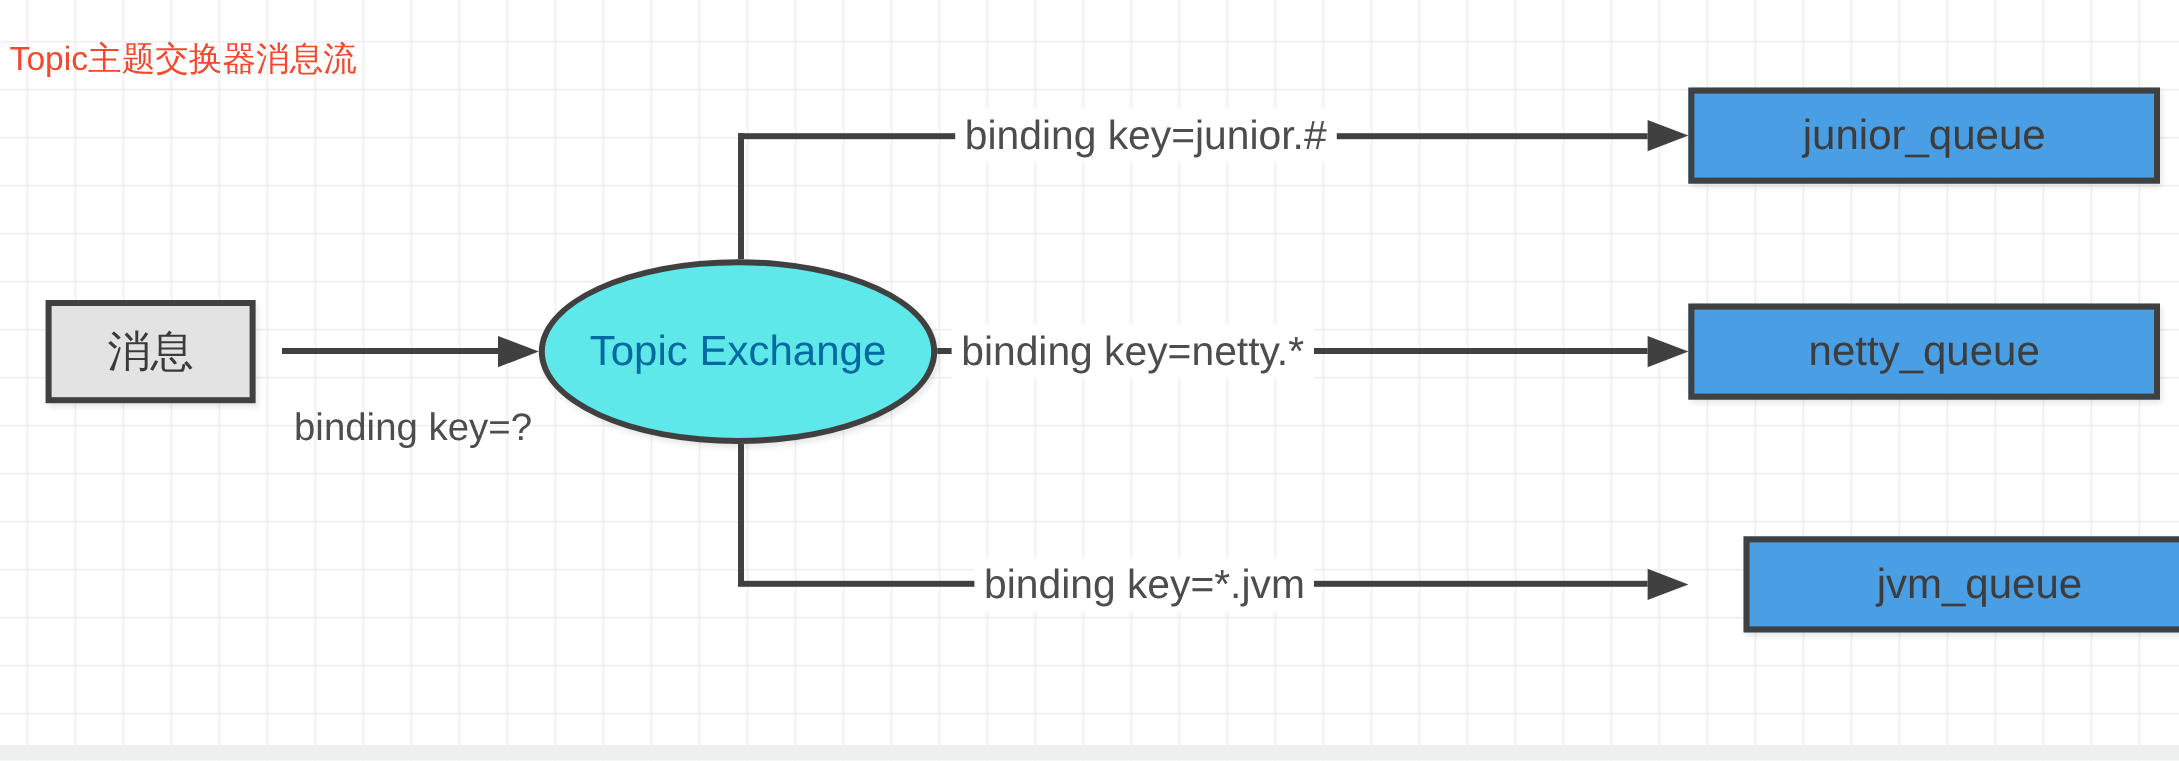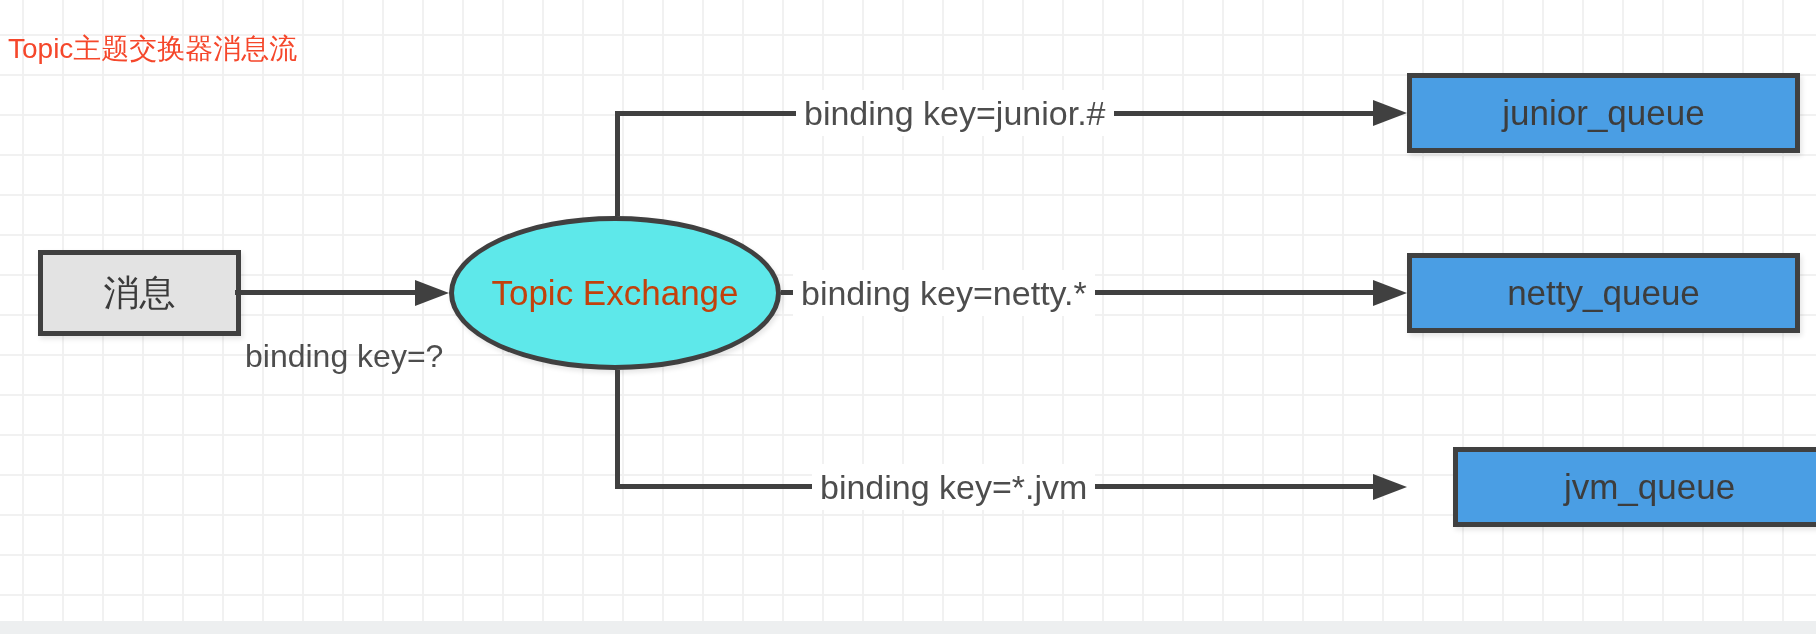--- a/index.html
+++ b/index.html
@@ -23,29 +23,29 @@
     color:#f5472b;
     white-space:nowrap;
   }
   .shape{
     box-sizing:border-box;
     border:5px solid #404040;
     display:flex;align-items:center;justify-content:center;
     box-shadow:2px 3px 5px rgba(0,0,0,0.10);
   }
   .msg-box{
-    left:38px;top:250px;width:203px;height:86px;
+    left:38px;top:250px;width:175px;height:86px;
     background:#e3e3e3;
     font-size:36px;color:#3b3b3b;
   }
   .exchange{
     left:449px;top:216px;width:332px;height:154px;
     background:#5ee8ea;
     border-radius:50%;
-    font-size:35px;color:#c2410c;
+    font-size:35px;color:#0369a1;
   }
   .queue{
     left:1407px;width:393px;height:80px;
     background:#4a9ee4;
     font-size:35px;color:#3d3d3d;
   }
   .q1{top:73px;}
   .q2{top:253px;}
   .q3{top:447px;margin-left:46px;}
   .line{background:#404040;}

